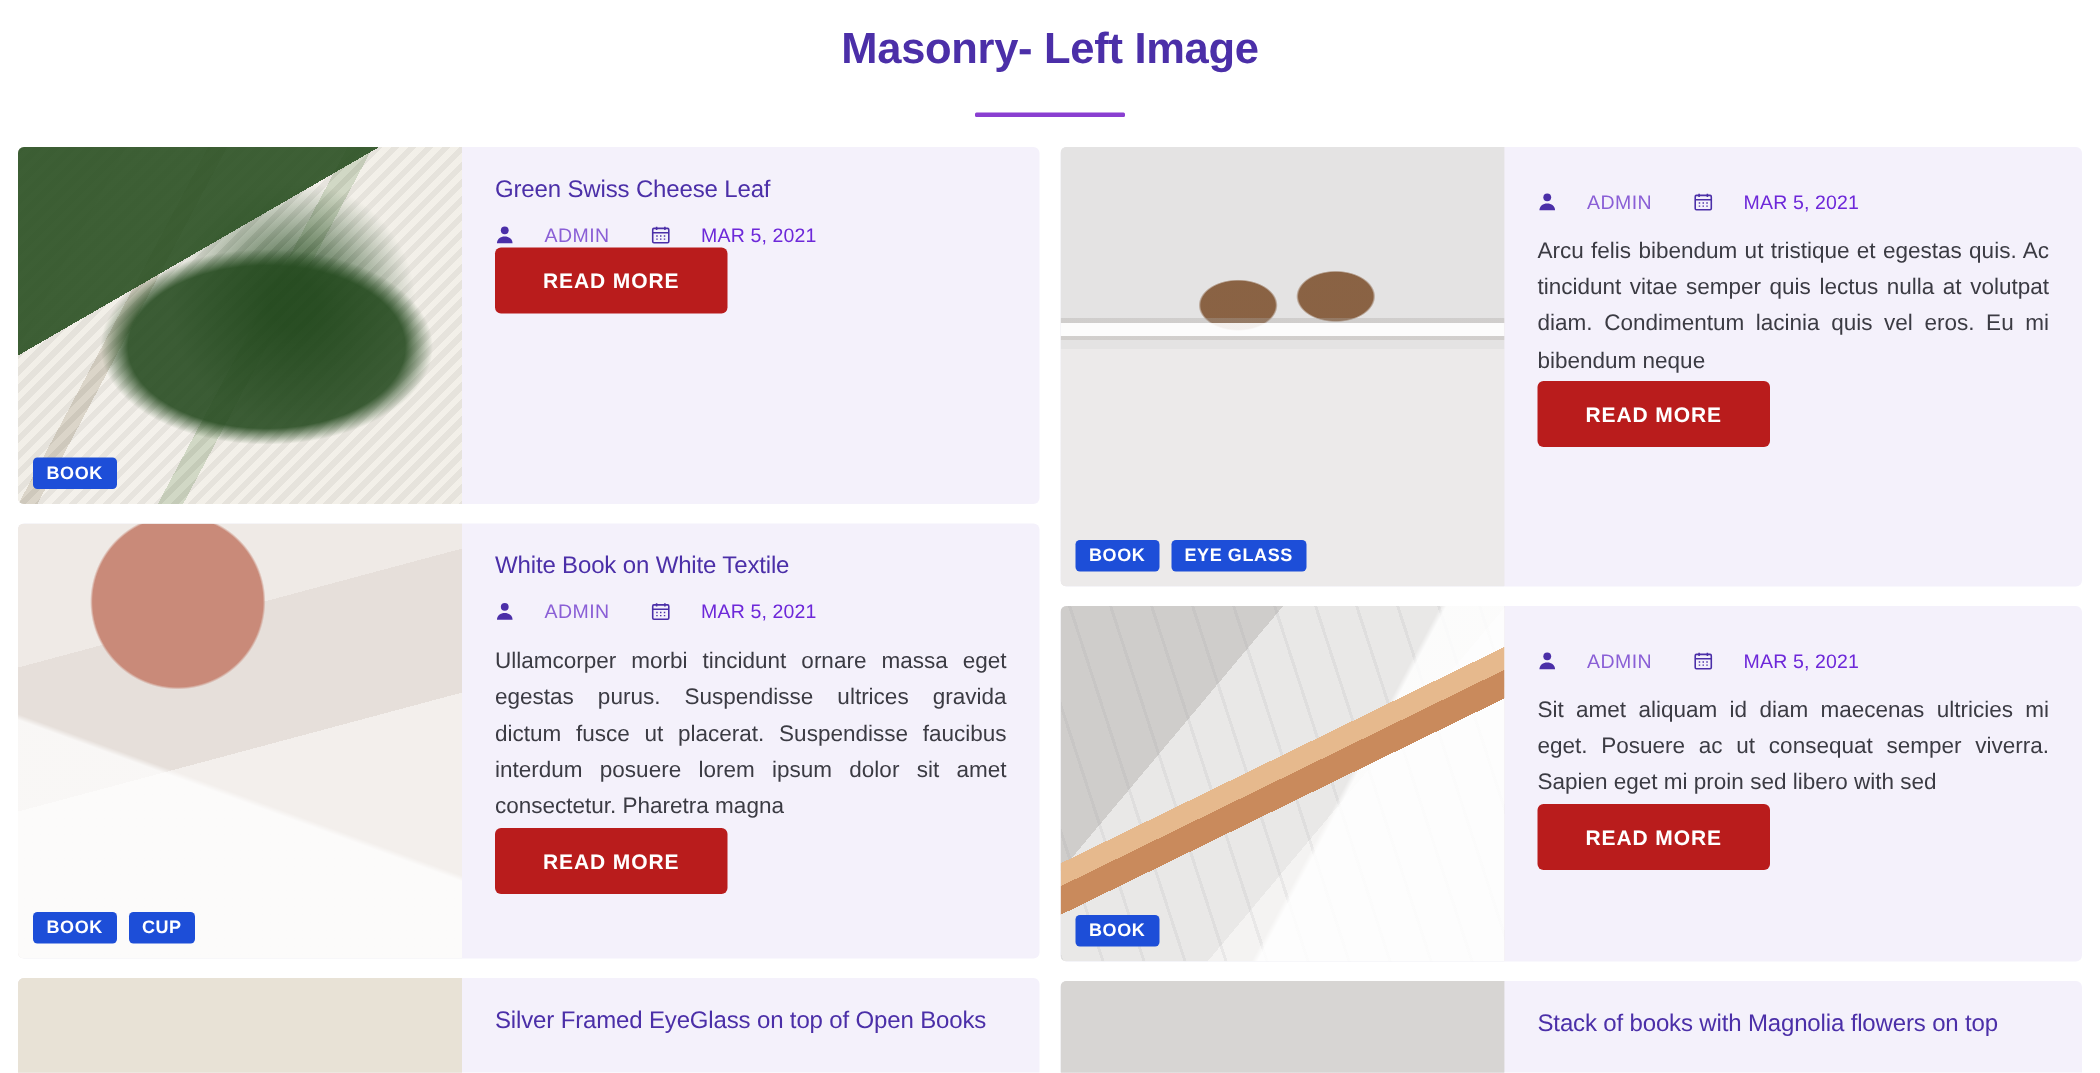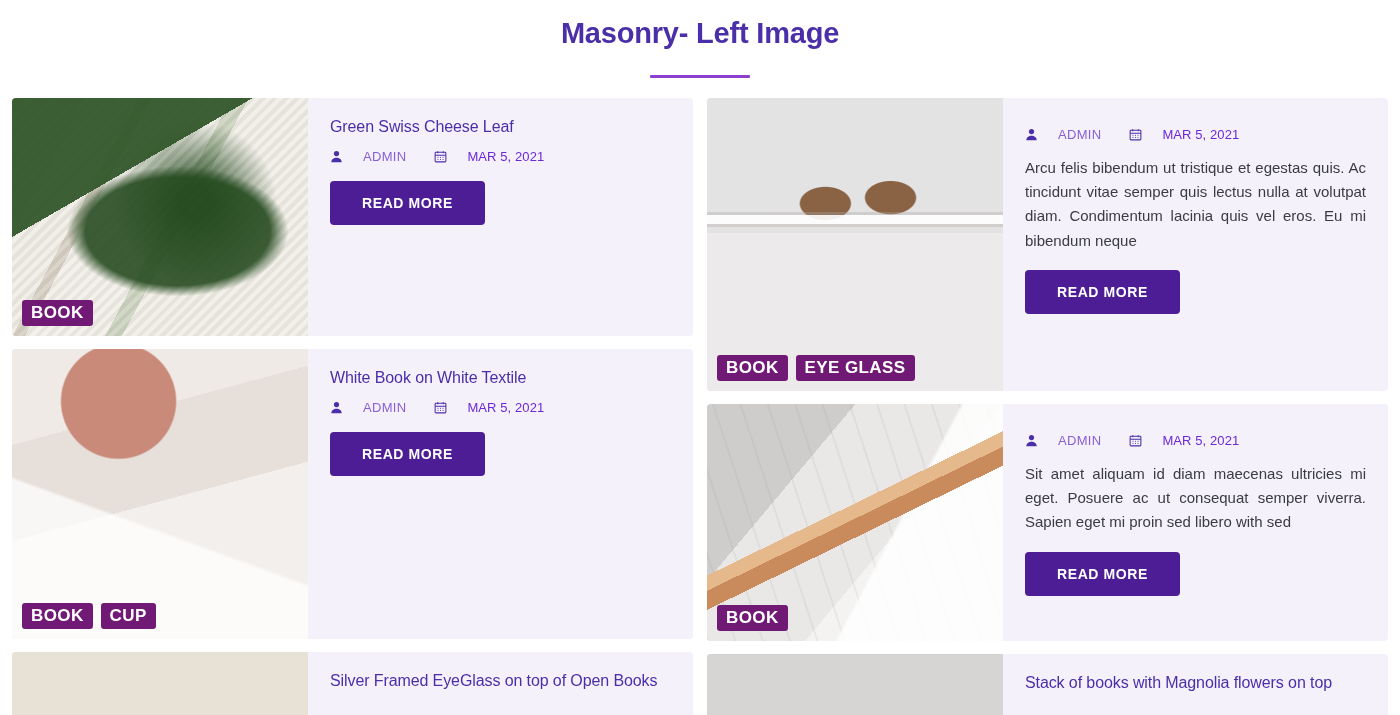--- a/index.html
+++ b/index.html
@@ -61,23 +61,23 @@
   .card-media .photo { width: 100%; height: 100%; display: block; }
 
   .tags {
     position: absolute;
     left: 10px;
     bottom: 10px;
     display: flex;
     gap: 8px;
   }
   .tag {
-    background: #701a75;
+    background: #1d4ed8;
     color: #ffffff;
-    font-size: 17px;
+    font-size: 12px;
     font-weight: bold;
     letter-spacing: 0.4px;
     padding: 4px 9px 5px 9px;
     border-radius: 3px;
     line-height: 1;
     white-space: nowrap;
   }
 
   .card-body {
     flex: 1 1 auto;
@@ -105,22 +105,22 @@
   .excerpt {
     margin-top: 14px;
     font-size: 15px;
     line-height: 1.62;
     color: #3b3b43;
   }
   .excerpt.justify { text-align: justify; }
 
   .read-more {
     display: inline-block;
-    margin-top: 17px;
-    background: #4c1d95;
+    margin-top: 1px;
+    background: #b91c1c;
     color: #ffffff;
     border: none;
     font-family: "Liberation Sans", sans-serif;
     font-size: 14px;
     font-weight: bold;
     letter-spacing: 0.6px;
     padding: 14px 32px;
     border-radius: 4px;
     cursor: pointer;
   }
@@ -237,20 +237,21 @@
             <span class="author">ADMIN</span>
             <span class="ic">
               <svg width="13" height="13" viewBox="0 0 16 16" fill="none" stroke="#4b2fa8" stroke-width="1.3">
                   <rect x="1.4" y="2.8" width="13.2" height="11.8" rx="1"></rect>
                   <path d="M1.4 6.4h13.2M4.6 1.4v2.6M11.4 1.4v2.6"></path>
                   <path d="M4.3 9h1.2M7.4 9h1.2M10.5 9h1.2M4.3 11.6h1.2M7.4 11.6h1.2M10.5 11.6h1.2" stroke-width="1.1"></path>
                 </svg>
             </span>
             <span class="date">MAR 5, 2021</span>
           </div>
+          <div class="excerpt justify">Ullamcorper morbi tincidunt ornare massa eget egestas purus. Suspendisse ultrices gravida dictum fusce ut placerat. Suspendisse faucibus interdum posuere lorem ipsum dolor sit amet consectetur. Pharetra magna</div>
           <button class="read-more">READ MORE</button>
         </div>
       </div>
 
       <div class="card">
         <div class="card-media" style="width:296px;height:230px;">
           <div class="photo ph-silver"></div>
         </div>
         <div class="card-body">
           <div class="card-title">Silver Framed EyeGlass on top of Open Books</div>

